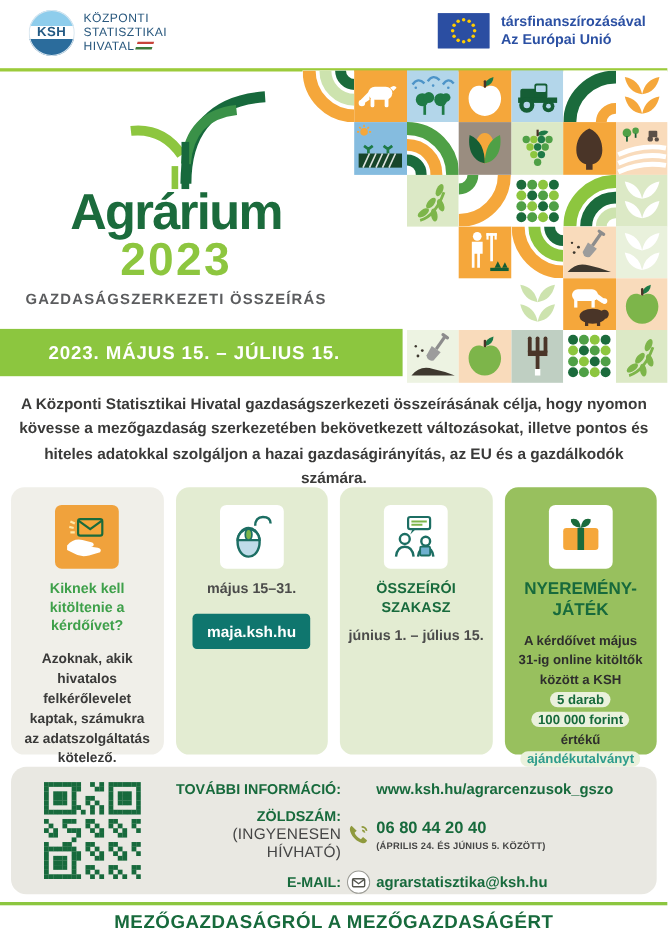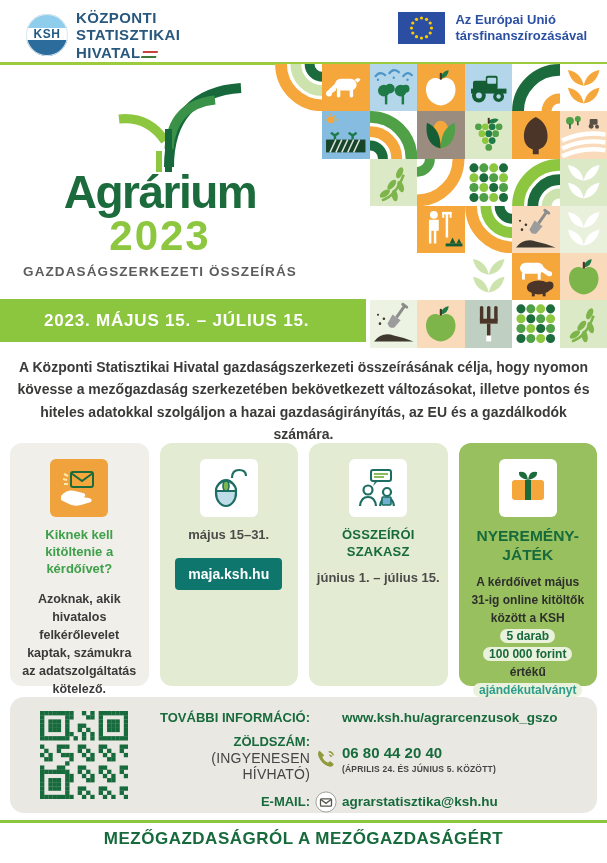--- a/index.html
+++ b/index.html
@@ -6,21 +6,21 @@
   .page{position:relative;width:607px;height:863px;background:#ffffff;overflow:hidden;
         font-family:"Liberation Sans",sans-serif;}
 
   
   .header{position:absolute;top:0;left:0;right:0;height:62px;}
   .ksh-logo{position:absolute;left:26px;top:9px;display:flex;align-items:center;gap:8px;}
   .ksh-circle{width:42px;height:42px;border-radius:50%;
       background:linear-gradient(180deg,#8ECDEC 0 34%,#ffffff 34% 62%,#2B6C9C 62% 100%);
       display:flex;align-items:center;justify-content:center;box-shadow:0 0 0 1px #d8e6ef inset;}
   .ksh-abbr{font-size:12px;font-weight:bold;color:#235A84;letter-spacing:.5px;margin-top:-2px;}
-  .ksh-text{font-size:15px;font-weight:bold;color:#29587E;line-height:1.15;letter-spacing:.4px;}
+  .ksh-text{font-size:11px;font-weight:normal;color:#29587E;line-height:1.15;letter-spacing:.4px;}
   .hu-flag{display:inline-block;width:15px;height:7px;margin-left:2px;transform:skewX(-18deg);
       background:linear-gradient(180deg,#C8433B 0 33%,#ffffff 33% 66%,#3E7A3A 66% 100%);}
   .eu-block{position:absolute;right:20px;top:12px;display:flex;align-items:center;gap:10px;}
   .eu-flag{width:47px;height:32px;background:#2B4EA2;flex:0 0 auto;}
   .eu-text{font-size:13px;font-weight:bold;color:#2B50A3;line-height:1.25;}
   .rule{position:absolute;left:0;right:0;height:3px;background:#9CCB3B;}
   .rule.top{top:62px;}
   .rule.bottom{top:820px;height:2.5px;background:#8CC63F;}
 
   
@@ -112,22 +112,22 @@
             <circle cx="28.5" cy="24.7" r="1.6"></circle>
           <circle cx="23.5" cy="26" r="1.6"></circle>
             <circle cx="18.5" cy="24.7" r="1.6"></circle>
             <circle cx="14.8" cy="21" r="1.6"></circle>
           <circle cx="13.5" cy="16" r="1.6"></circle>
             <circle cx="14.8" cy="11" r="1.6"></circle>
             <circle cx="18.5" cy="7.3" r="1.6"></circle>
         </g>
       </svg>
       <div class="eu-text">
+        <div>társfinanszírozásával</div>
         <div>Az Európai Unió</div>
-        <div>társfinanszírozásával</div>
       </div>
     </div>
   </div>
   <div class="rule top"></div>
 
   <div class="hero">
     <svg class="wheat-logo" viewBox="0 0 150 95">
       <path d="M74 90 C74 40 100 14 146 11" stroke="#17693C" stroke-width="10" fill="none"></path>
       <path d="M74 72 C76 42 92 26 120 23" stroke="#3A9148" stroke-width="9" fill="none"></path>
       <path d="M70 64 C58 46 42 40 24 42" stroke="#8DC63F" stroke-width="9" fill="none"></path>

